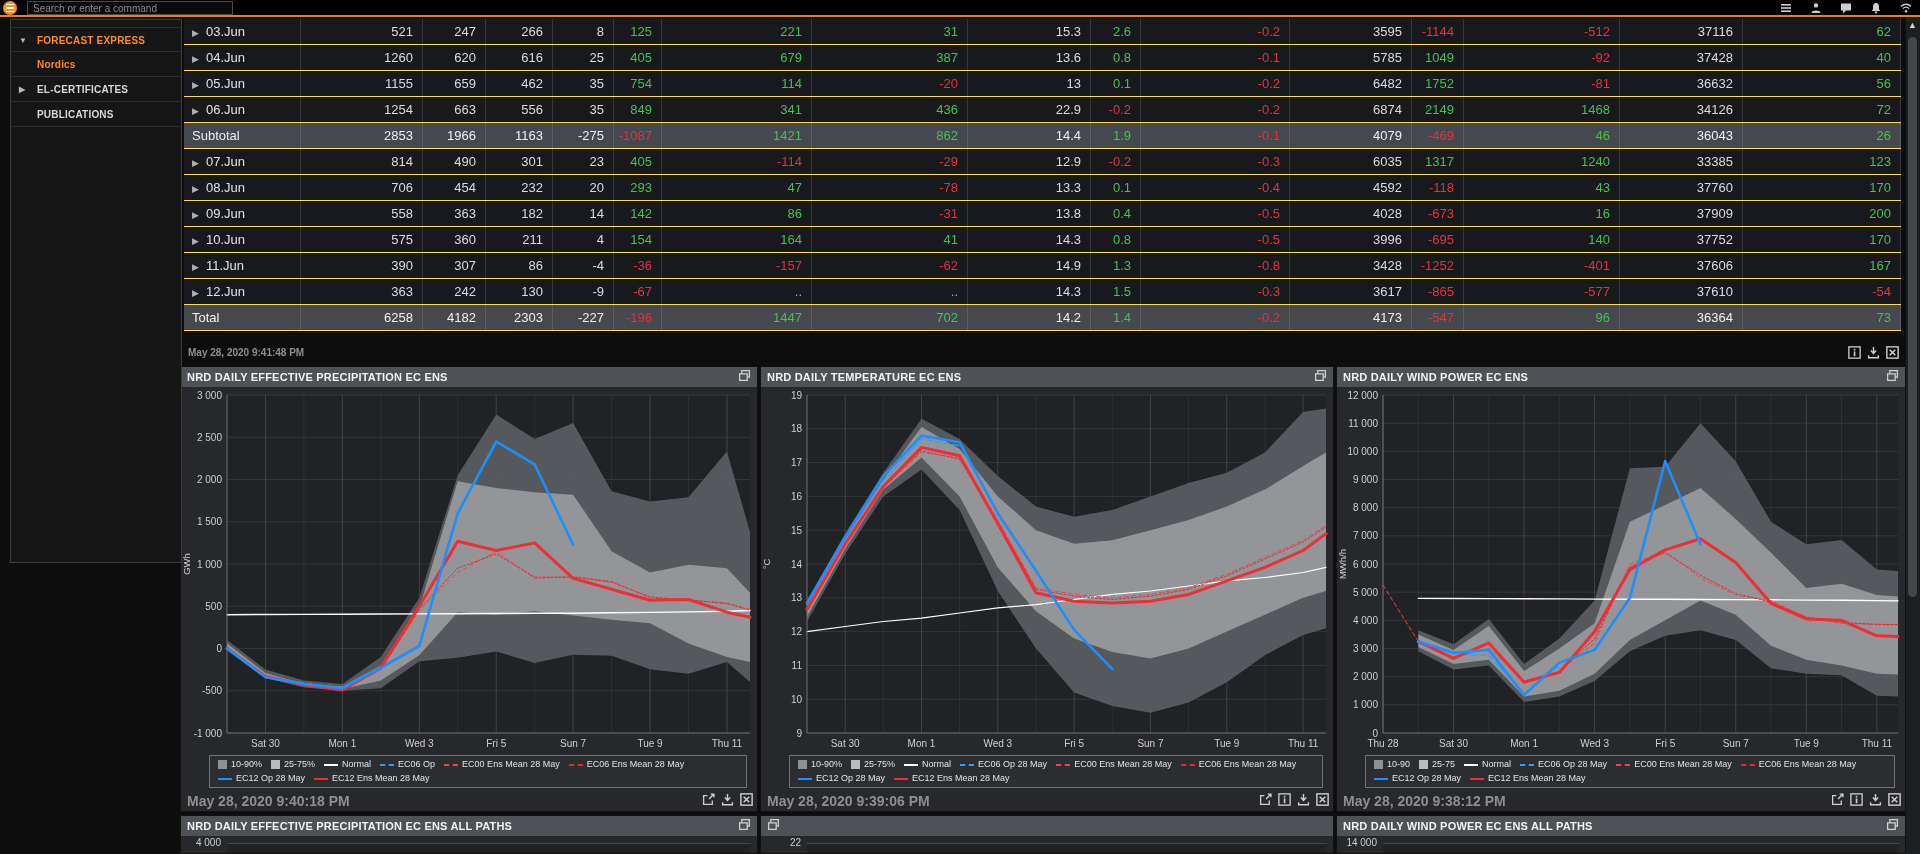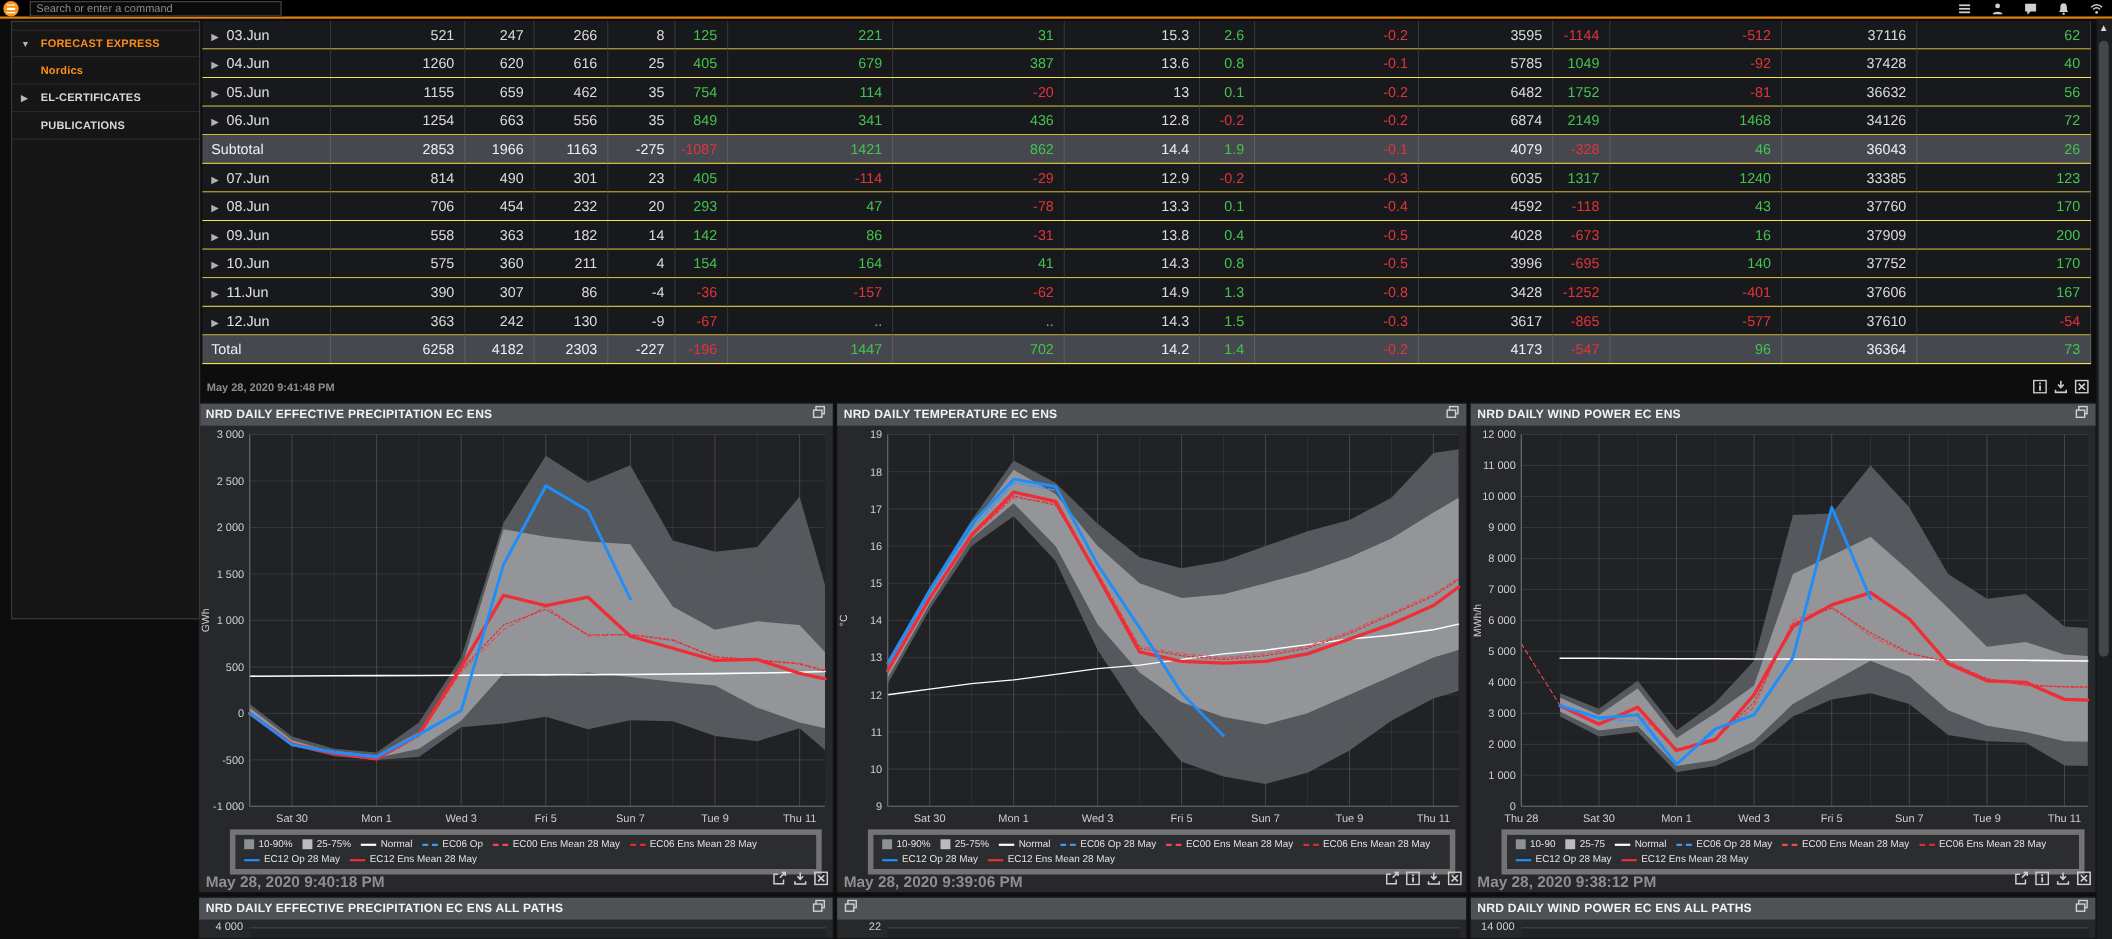--- a/index.html
+++ b/index.html
@@ -6,21 +6,21 @@
   html,body { width:1920px; height:854px; overflow:hidden; background:#0d0d0e;
     font-family:"Liberation Sans", sans-serif; }
   #page { position:relative; width:1920px; height:854px; background:#0d0d0e; }
 
   
   #topbar { position:absolute; left:0; top:0; width:1920px; height:17px; background:#000;
     border-bottom:2px solid #e8830a; z-index:30; }
   #logo { position:absolute; left:3px; top:1px; width:14px; height:14px; border-radius:50%;
     background:#f7941e; display:flex; flex-direction:column; justify-content:center; align-items:center; gap:2px; }
   #logo i { display:block; width:8px; height:1.6px; background:#fff; border-radius:1px; }
-  #search { position:absolute; left:27px; top:1px; width:229px; height:14px; background:#0b0b0b;
+  #search { position:absolute; left:27px; top:1px; width:206px; height:14px; background:#0b0b0b;
     border:1px solid #4a4a4a; color:#9a9a9a; font-size:10px; padding:0 5px; outline:none;
     font-family:"Liberation Sans", sans-serif; }
   #search::placeholder { color:#8a8a8a; }
   .tb-icons { position:absolute; right:8px; top:1px; height:14px; display:flex; gap:18px; align-items:center; }
   .tb-icons svg { display:block; }
 
   
   #sidebar { position:absolute; left:10px; top:19px; width:172px; height:544px;
     background:#161616; border:1px solid #3c3c3c; z-index:20; }
   .sb-item { position:relative; height:25px; line-height:25px; border-bottom:1px solid #2c2c2c;
@@ -47,21 +47,21 @@
   #tfoot .ts { position:absolute; left:4px; top:4px; font-size:10px; font-weight:bold; color:#8f8f8f; }
   .icon-row { position:absolute; right:2px; top:2px; display:flex; gap:6px; align-items:center; }
   .icon-row .ic { cursor:pointer; display:block; }
 
   
   .panel { position:absolute; background:#26282b; border:1px solid #111; display:flex; flex-direction:column; }
   .phead { height:20px; background:#4e5155; display:flex; align-items:center; padding:0 6px; flex:none; }
   .phead .ptitle { color:#f2f2f2; font-size:11px; font-weight:bold; letter-spacing:.2px; flex:1;
     white-space:nowrap; overflow:hidden; }
   .phead .popup { cursor:pointer; }
-  .legend { margin:2px 10px 0 28px; border:5px solid #737373; background:#2b2d30; padding:2px 8px;
+  .legend { margin:2px 10px 0 28px; border:1px solid #737373; background:#2b2d30; padding:2px 8px;
     display:flex; flex-wrap:wrap; column-gap:9px; row-gap:1px; font-size:9px; color:#e3e3e3;
     line-height:13px; align-self:flex-start; }
   .lg-item { display:flex; align-items:center; gap:4px; white-space:nowrap; }
   .sw-box { width:9px; height:9px; display:inline-block; }
   .sw-line { width:14px; height:0; border-top:2px solid; display:inline-block; }
   .sw-dash { width:14px; height:0; border-top:2px dashed; display:inline-block; }
   .pfoot { flex:1; position:relative; min-height:16px; }
   .pfoot .ts { position:absolute; left:6px; bottom:2px; font-size:14px; font-weight:bold; color:#8f8f8f; }
   .pfoot .icon-row { right:4px; top:auto; bottom:1px; }
 
@@ -199,21 +199,21 @@
       </div>
       <div class="trow" style="grid-template-columns: 117px 122px 63px 67px 61px 48px 150px 156px 123px 50px 149px 122px 52px 156px 123px 158px;">
         <div class="tcell lab"><span class="exp">▶</span><span>06.Jun</span></div>
         <div class="tcell ">1254</div>
         <div class="tcell ">663</div>
         <div class="tcell ">556</div>
         <div class="tcell ">35</div>
         <div class="tcell pos">849</div>
         <div class="tcell pos">341</div>
         <div class="tcell pos">436</div>
-        <div class="tcell ">12.8</div>
+        <div class="tcell ">22.9</div>
         <div class="tcell neg">-0.2</div>
         <div class="tcell neg">-0.2</div>
         <div class="tcell ">6874</div>
         <div class="tcell pos">2149</div>
         <div class="tcell pos">1468</div>
         <div class="tcell ">34126</div>
         <div class="tcell pos">72</div>
       </div>
       <div class="trow summary" style="grid-template-columns: 117px 122px 63px 67px 61px 48px 150px 156px 123px 50px 149px 122px 52px 156px 123px 158px;">
         <div class="tcell lab"><span>Subtotal</span></div>
@@ -221,21 +221,21 @@
         <div class="tcell ">1966</div>
         <div class="tcell ">1163</div>
         <div class="tcell ">-275</div>
         <div class="tcell neg">-1087</div>
         <div class="tcell pos">1421</div>
         <div class="tcell pos">862</div>
         <div class="tcell ">14.4</div>
         <div class="tcell pos">1.9</div>
         <div class="tcell neg">-0.1</div>
         <div class="tcell ">4079</div>
-        <div class="tcell neg">-328</div>
+        <div class="tcell neg">-469</div>
         <div class="tcell pos">46</div>
         <div class="tcell ">36043</div>
         <div class="tcell pos">26</div>
       </div>
       <div class="trow" style="grid-template-columns: 117px 122px 63px 67px 61px 48px 150px 156px 123px 50px 149px 122px 52px 156px 123px 158px;">
         <div class="tcell lab"><span class="exp">▶</span><span>07.Jun</span></div>
         <div class="tcell ">814</div>
         <div class="tcell ">490</div>
         <div class="tcell ">301</div>
         <div class="tcell ">23</div>

